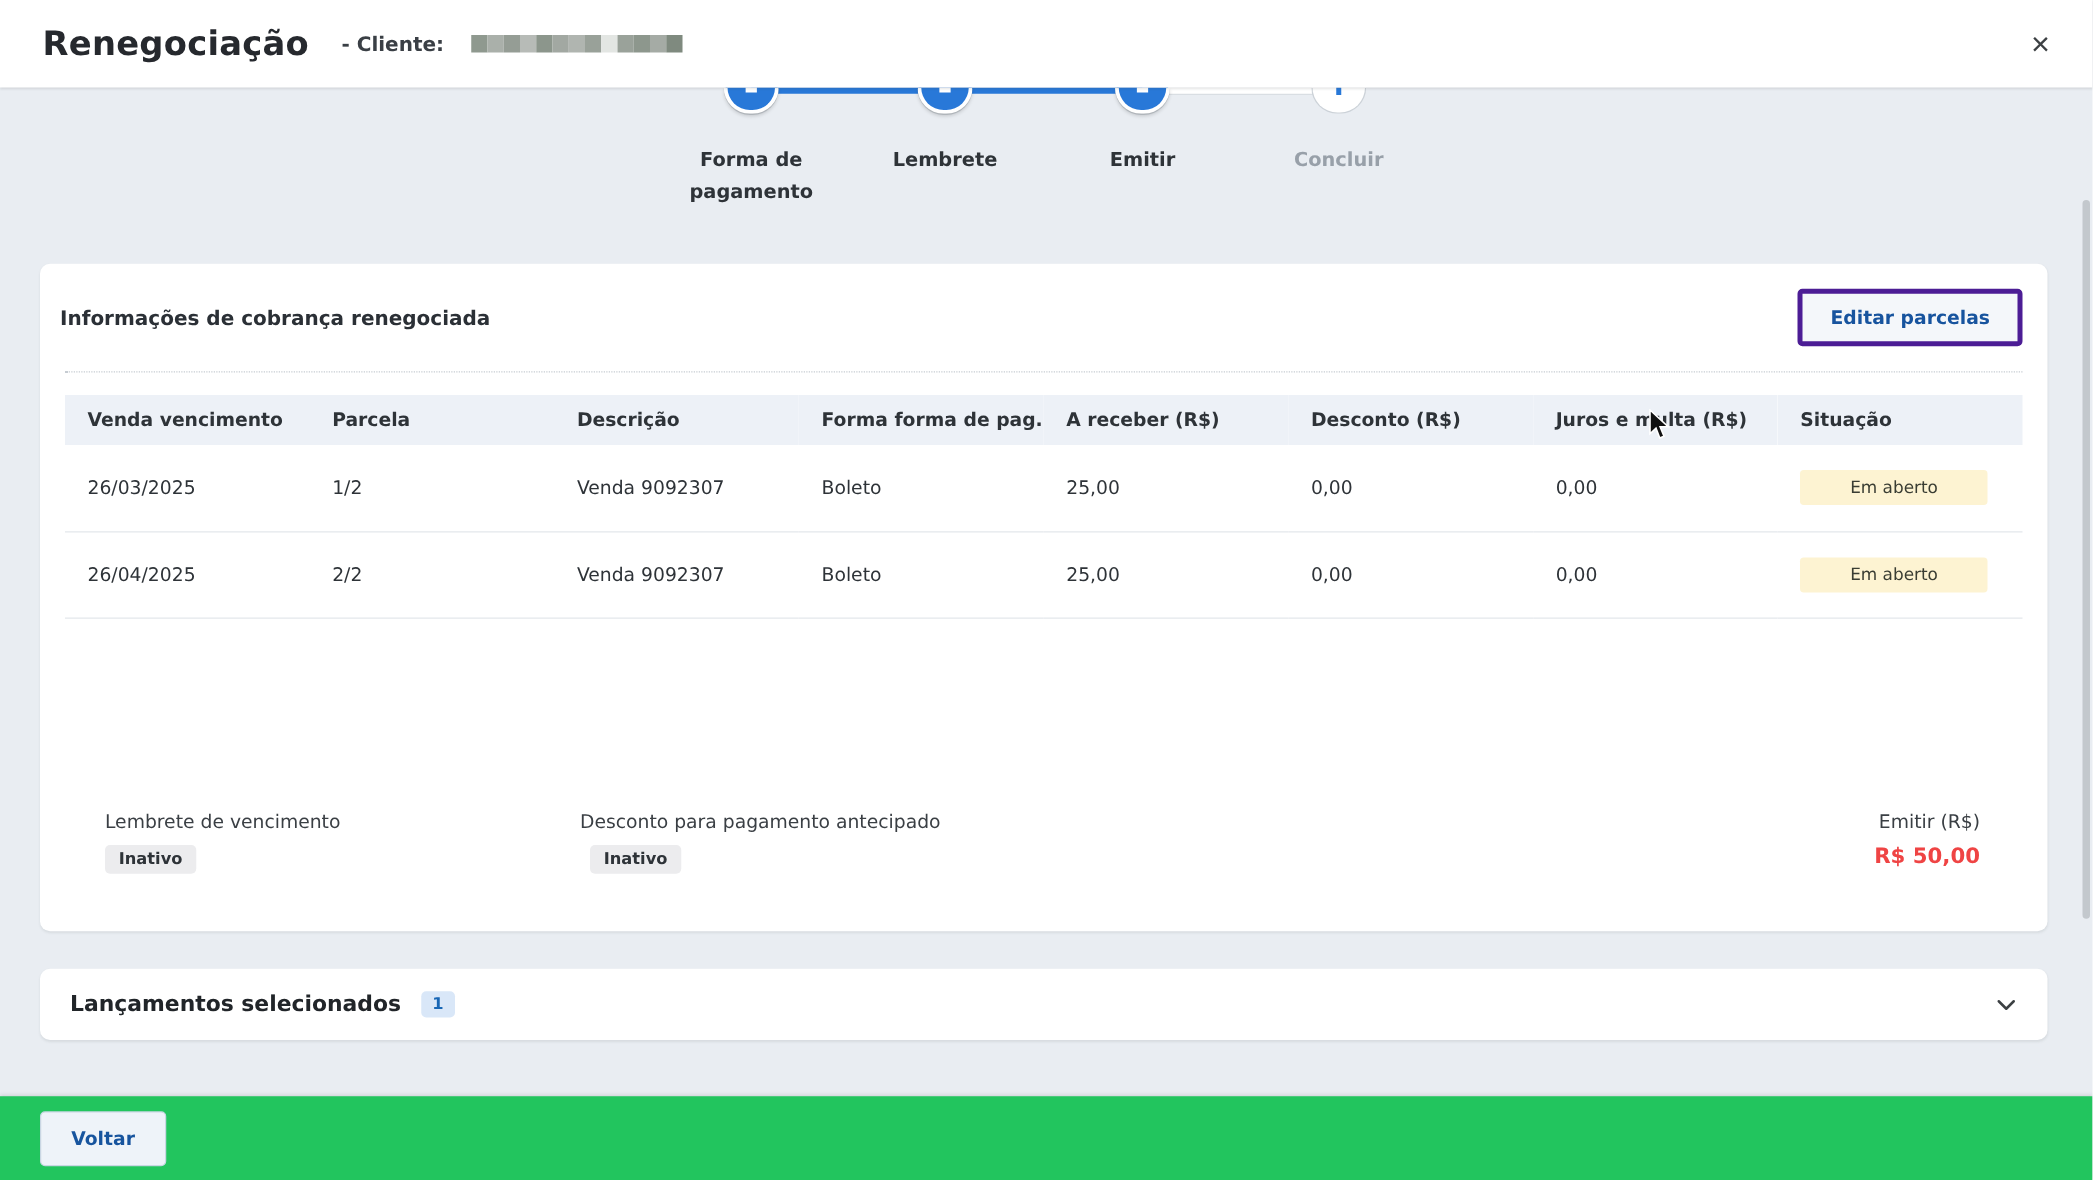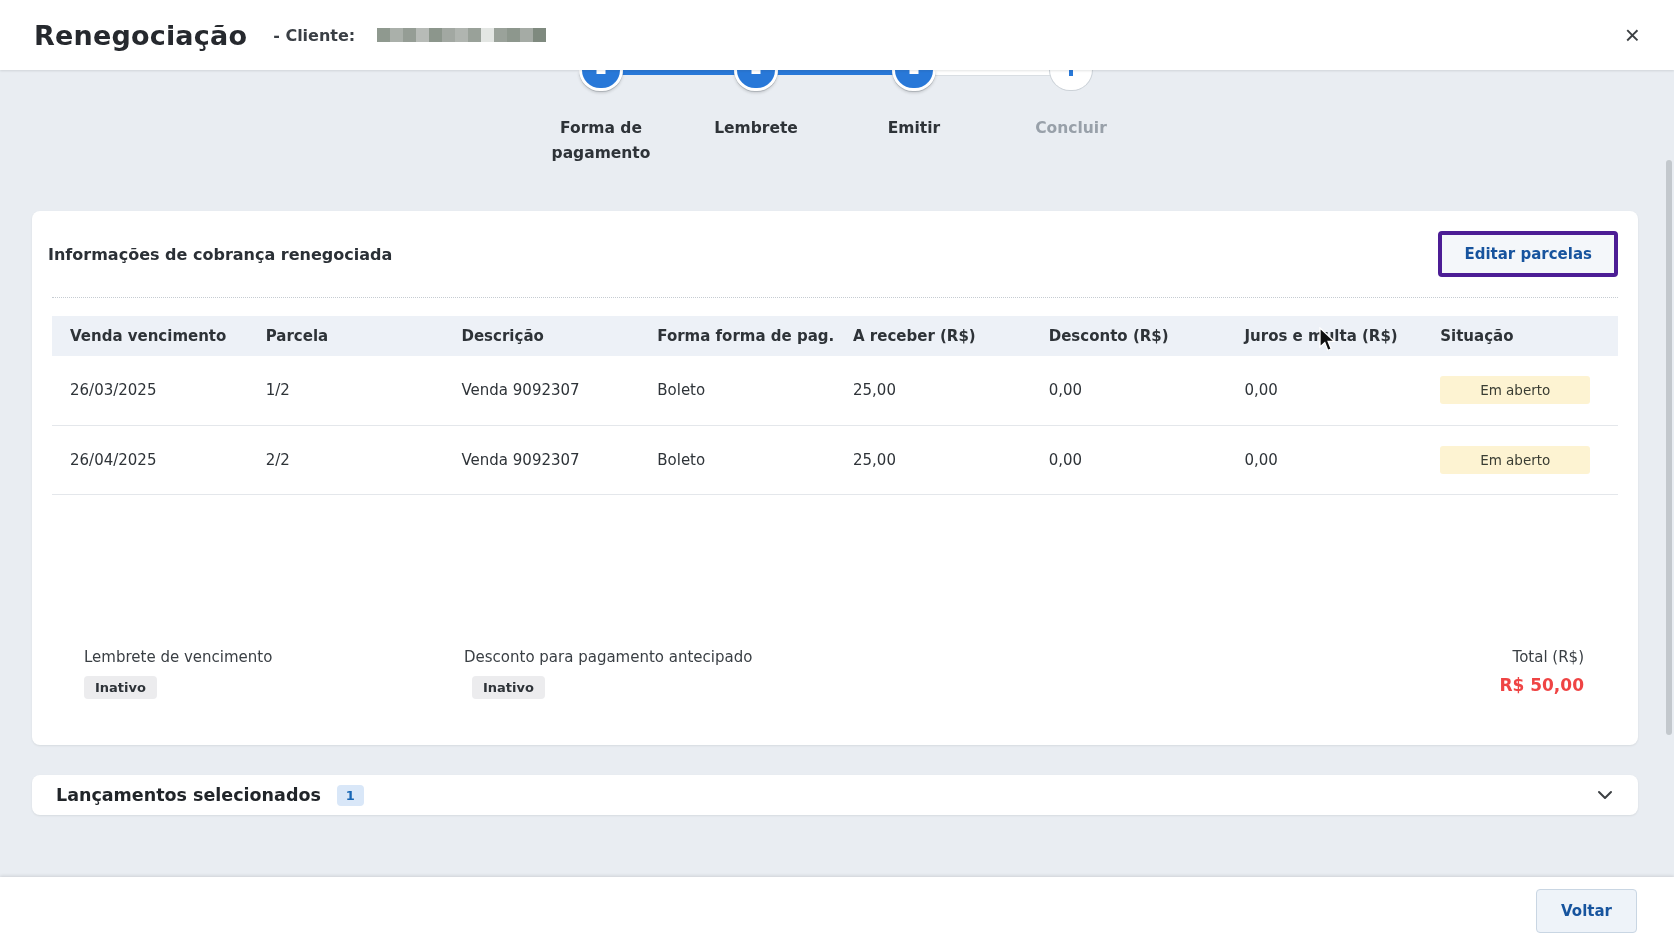--- a/index.html
+++ b/index.html
@@ -117,38 +117,38 @@
     display: inline-block; margin-top: 10px;
     background: #ececee; color: #2e3338;
     font-size: 13px; font-weight: 600;
     padding: 4px 11px; border-radius: 4px;
   }
   .foot-col2 .inactive-badge { margin-left: 8px; }
   .total-value { margin-top: 9px; font-size: 17px; font-weight: 800; color: #ef4444; }
 
   
   .lanc-card {
-    position: absolute; left: 32px; top: 775px; width: 1606px; height: 40px;
+    position: absolute; left: 32px; top: 775px; width: 1606px; height: 57px;
     background: #ffffff; border-radius: 8px;
     box-shadow: 0 1px 2px rgba(60,64,67,.10);
     display: flex; align-items: center; padding: 0 24px;
   }
   .lanc-title { font-size: 17.5px; font-weight: 800; color: #212529; }
   .count-badge {
     margin-left: 16px; background: #d9e7f8; color: #1766b5;
     font-size: 13px; font-weight: 700; padding: 3px 9px; border-radius: 4px;
   }
   .chevron { margin-left: auto; cursor: pointer; display: flex; align-items: center; }
 
   
   .footer {
     position: absolute; left: 0; right: 0; bottom: 0; height: 67px;
-    background: #ffffff; z-index: 6;
+    background: #22c55e; z-index: 6;
     box-shadow: 0 -1px 3px rgba(60,64,67,.16);
-    display: flex; align-items: center; justify-content: flex-end;
+    display: flex; align-items: center; justify-content: flex-start;
     padding: 0 37px 0 32px;
   }
   .back-btn {
     background: #eef3f9; border: 1px solid #c9d6e3; border-radius: 4px;
     color: #17549e; font-weight: 700; font-size: 15px; font-family: inherit;
     padding: 12px 24px; cursor: pointer;
   }
   .submit-btn {
     background: #2e9e49; border: none; border-radius: 4px;
     color: #ffffff; font-weight: 700; font-size: 15px; font-family: inherit;
@@ -247,21 +247,21 @@
   <div class="card-foot">
     <div class="foot-col1">
       <div class="foot-label">Lembrete de vencimento</div>
       <span class="inactive-badge">Inativo</span>
     </div>
     <div class="foot-col2">
       <div class="foot-label">Desconto para pagamento antecipado</div>
       <span class="inactive-badge">Inativo</span>
     </div>
     <div class="foot-col3">
-      <div class="foot-label">Total (R$)</div>
+      <div class="foot-label">Emitir (R$)</div>
       <div class="total-value">R$ 50,00</div>
     </div>
   </div>
 </div>
 
 <div class="lanc-card">
   <span class="lanc-title">Lançamentos selecionados</span>
   <span class="count-badge">1</span>
   <span class="chevron">
     <svg width="18" height="18" viewBox="0 0 18 18">

